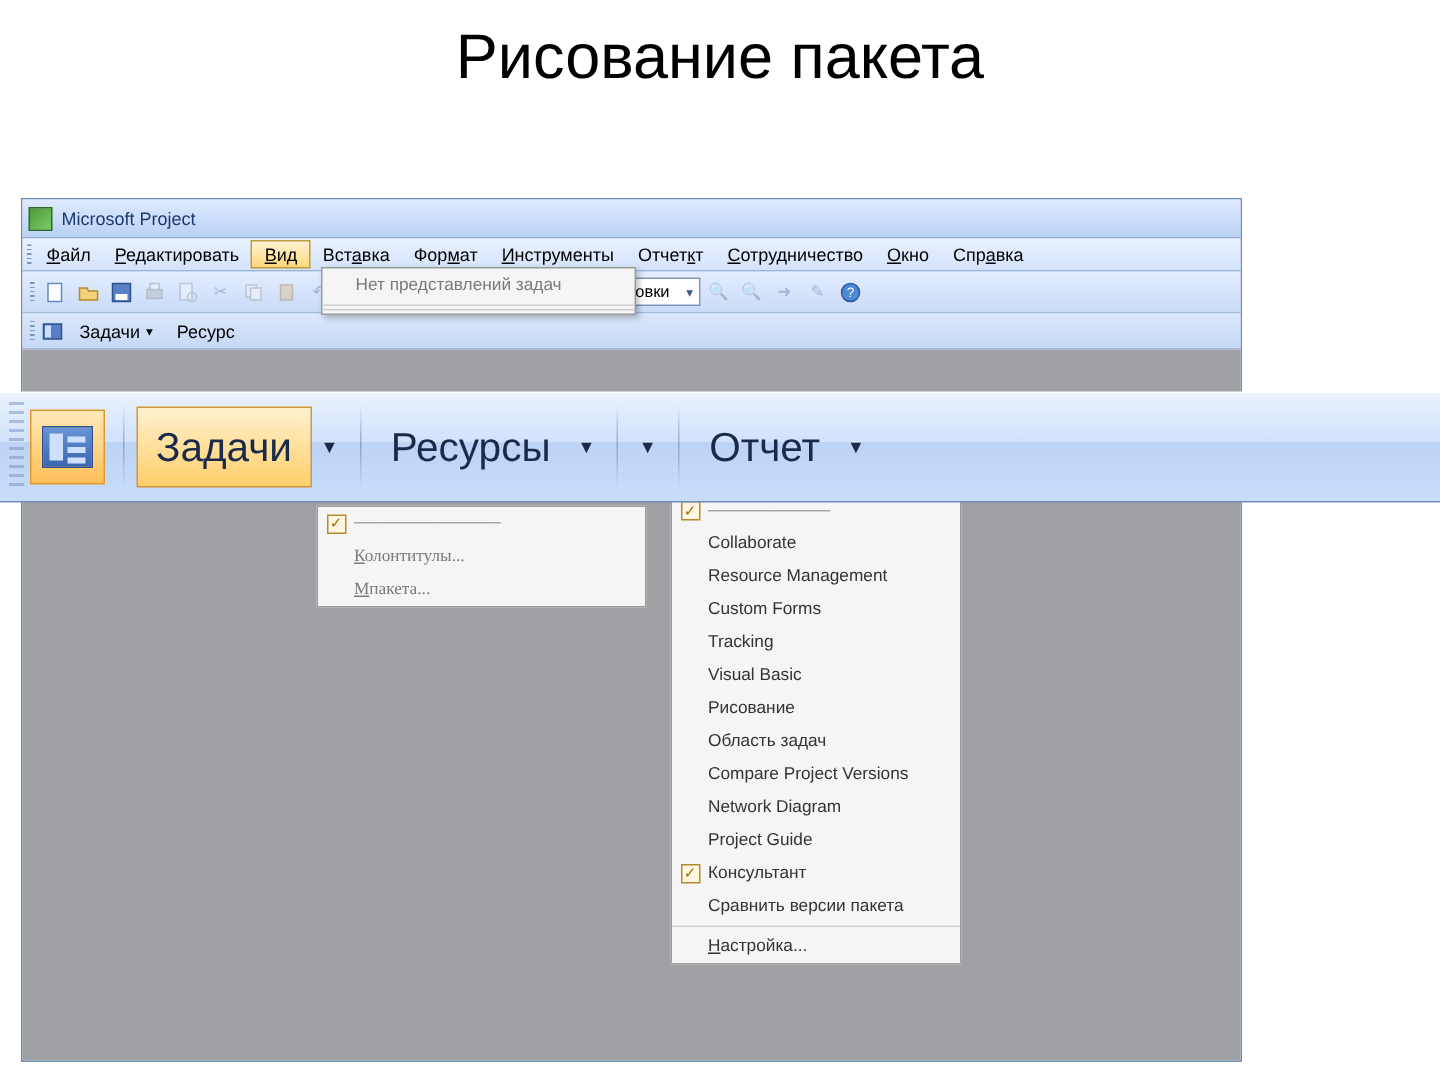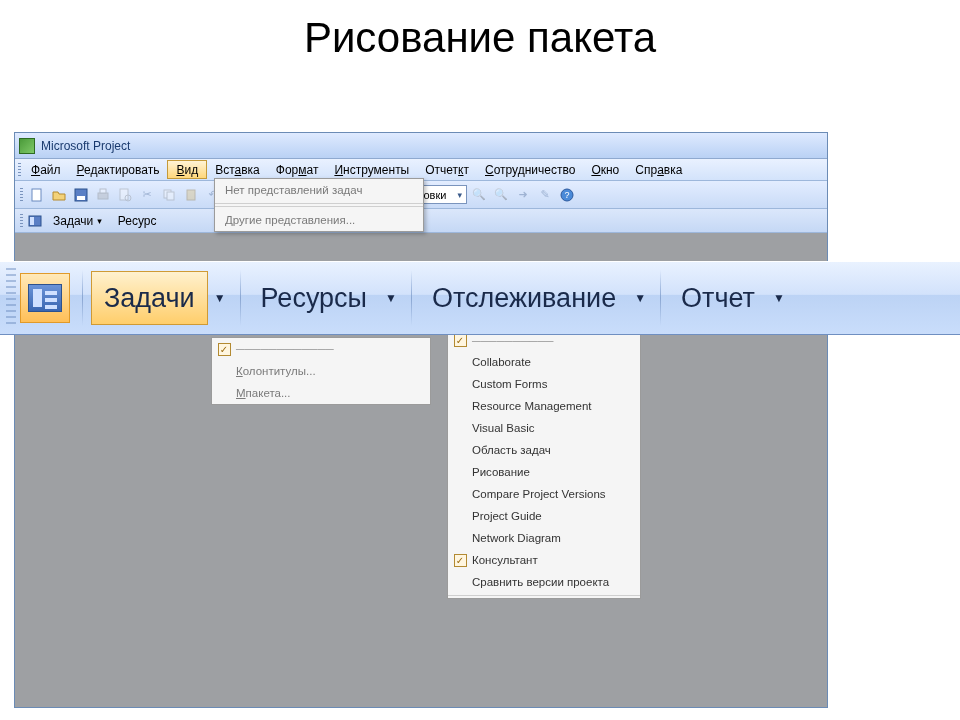--- a/index.html
+++ b/index.html
@@ -19,26 +19,26 @@
   .toolbar-row { height: 28px; background: linear-gradient(#e3edff,#c9dbf7); border-bottom: 1px solid #9db7db; display: flex; align-items: center; padding-left: 2px; gap: 2px; }
   .tool-ico { width: 20px; height: 20px; border-radius: 2px; display: flex; align-items: center; justify-content: center; font-size: 11px; color: #3a5a8a; }
   .tool-ico svg { width: 14px; height: 14px; }
   .group-combo { width: 110px; height: 19px; background: #fff; border: 1px solid #7a94bd; font-size: 11px; padding: 0 4px; display: flex; align-items: center; justify-content: space-between; }
   .group-combo::after { content: "▾"; font-size: 9px; color: #3a5a8a; }
   .ghost-ico { opacity: 0.35; }
   .taskbar { height: 24px; background: linear-gradient(#dbe7fb,#c5d8f5); border-bottom: 1px solid #9db7db; display: flex; align-items: center; padding-left: 2px; }
   .taskbar .tb-btn { font-size: 12px; padding: 0 8px; height: 20px; display: flex; align-items: center; }
   .work-area { position: absolute; top: 100px; left: 0; right: 0; bottom: 0; background: #9ea0a3; }
   .dropdown1 { position: absolute; top: 178px; left: 214px; width: 210px; background: #f5f5f5; border: 1px solid #9b9b9b; box-shadow: 2px 2px 4px rgba(0,0,0,0.25); }
-  .dropdown1 .dd-item { font-size: 11.5px; color: #7a7a7a; padding: 5px 10px; cursor: default; }
+  .dropdown1 .dd-item { font-size: 11.5px; color: #7a7a7a; padding: 5px 22px; cursor: default; }
   .dropdown1 .dd-sep { border-top: 1px solid #cfcfcf; margin: 2px 0; }
   .dropdown-left { position: absolute; top: 337px; left: 211px; width: 220px; background: #f5f5f5; border: 1px solid #9b9b9b; }
   .dropdown-left .dd-row { display: flex; align-items: center; height: 22px; font-size: 11.5px; color: #333; cursor: default; }
   .dropdown-left .dd-chk { width: 24px; display: flex; justify-content: center; }
-  .dropdown-left .dd-row.grey { color: #7a7a7a; }
+  .dropdown-left .dd-row.grey { color: #7a7a7a; font-family: Liberation Serif, serif; }
   .chkbox { width: 13px; height: 13px; border: 1px solid #b38a32; background: #fff6e0; display: flex; align-items: center; justify-content: center; font-size: 10px; color: #9a6a10; }
   .dropdown-right { position: absolute; top: 328px; left: 447px; width: 194px; background: #f5f5f5; border: 1px solid #9b9b9b; }
   .dropdown-right .dd-row { display: flex; align-items: center; height: 22px; font-size: 11.5px; color: #333; cursor: default; }
   .dropdown-right .dd-chk { width: 24px; display: flex; justify-content: center; }
   .dropdown-right .sep { border-top: 1px solid #cfcfcf; margin: 2px 0; }
   .big-bar { position: absolute; top: 261px; left: 0; width: 960px; height: 74px; padding-left: 4px; display: flex; align-items: center; }
   .big-bar-bg { position: absolute; inset: 0; background: linear-gradient(#e9f2ff 0%, #d2e2fb 45%, #bcd3f5 46%, #c9ddfb 100%); border-top: 1px solid #fff; border-bottom: 1px solid #6f8fc1; }
   .big-bar-inner { position: relative; display: flex; align-items: center; width: 100%; height: 100%; }
   .bb-grip { width: 10px; height: 60px; margin: 0 4px 0 2px; background: repeating-linear-gradient(#6f8fc1 0 2px, transparent 2px 6px); background-size: 2px 6px; opacity: 0.5; }
   .bb-iconbtn { width: 50px; height: 50px; border: 1px solid #e09a2a; background: linear-gradient(#ffe9b8,#ffbf57); margin-right: 4px; display: flex; align-items: center; justify-content: center; }
@@ -176,21 +176,20 @@
       </div>
   </div>
 
   <div class="work-area"></div>
 </div>
 
 <div class="dropdown1">
   <div class="dd-item">Нет представлений задач</div>
   <div class="dd-sep"></div>
   <div class="dd-sep"></div>
-  <div class="dd-item">Другие представления...</div>
 </div>
 
 <div class="dropdown-left">
   <div class="dd-row">
     <div class="dd-chk">
         <div class="chkbox">✓</div>
       </div>
     <span style="color:#999;">────────────</span>
   </div>
   <div class="dd-row grey">
@@ -209,61 +208,69 @@
         <div class="chkbox">✓</div>
       </div>
       <span style="color:#999;">──────────</span>
     </div>
   <div class="dd-row">
       <div class="dd-chk"></div>
       <span>Collaborate</span>
     </div>
   <div class="dd-row">
       <div class="dd-chk"></div>
+      <span>Resource Management</span>
+    </div>
+  <div class="dd-row">
+      <div class="dd-chk"></div>
       <span>Custom Forms</span>
     </div>
   <div class="dd-row">
       <div class="dd-chk"></div>
-      <span>Resource Management</span>
+      <span>Tracking</span>
     </div>
   <div class="dd-row">
       <div class="dd-chk"></div>
       <span>Visual Basic</span>
     </div>
   <div class="dd-row">
       <div class="dd-chk"></div>
+      <span>Рисование</span>
+    </div>
+  <div class="dd-row">
+      <div class="dd-chk"></div>
       <span>Область задач</span>
     </div>
   <div class="dd-row">
       <div class="dd-chk"></div>
-      <span>Рисование</span>
-    </div>
-  <div class="dd-row">
-      <div class="dd-chk"></div>
       <span>Compare Project Versions</span>
     </div>
   <div class="dd-row">
       <div class="dd-chk"></div>
+      <span>Network Diagram</span>
+    </div>
+  <div class="dd-row">
+      <div class="dd-chk"></div>
       <span>Project Guide</span>
-    </div>
-  <div class="dd-row">
-      <div class="dd-chk"></div>
-      <span>Network Diagram</span>
     </div>
   <div class="dd-row">
       <div class="dd-chk">
         <div class="chkbox">✓</div>
       </div>
       <span>Консультант</span>
     </div>
   <div class="dd-row">
       <div class="dd-chk"></div>
-      <span>Сравнить версии проекта</span>
+      <span>Сравнить версии пакета</span>
     </div>
   <div class="sep"></div>
+  <div class="dd-row">
+      <div class="dd-chk"></div>
+      <span><span></span><span style="text-decoration:underline;">Н</span><span>астройка...</span></span>
+    </div>
 </div>
 
 <div class="big-bar">
   <div class="big-bar-bg"></div>
   <div class="big-bar-inner">
     <div class="bb-grip"></div>
     <div class="bb-iconbtn">
       <div class="bb-iconbtn-inner"></div>
     </div>
     <div class="bb-sep"></div>
@@ -274,23 +281,20 @@
         <span class="bb-drop">▼</span>
       </div>
     <div class="bb-sep"></div>
     <div class="bb-btn">
         <span>Ресурсы</span>
       </div>
     <div class="bb-btn" style="padding:0 6px;">
         <span class="bb-drop">▼</span>
       </div>
     <div class="bb-sep"></div>
-    <div class="bb-btn">
-        <span>Отслеживание</span>
-      </div>
     <div class="bb-btn" style="padding:0 6px;">
         <span class="bb-drop">▼</span>
       </div>
     <div class="bb-sep"></div>
     <div class="bb-btn">
         <span>Отчет</span>
       </div>
     <div class="bb-btn" style="padding:0 6px;">
         <span class="bb-drop">▼</span>
       </div>

